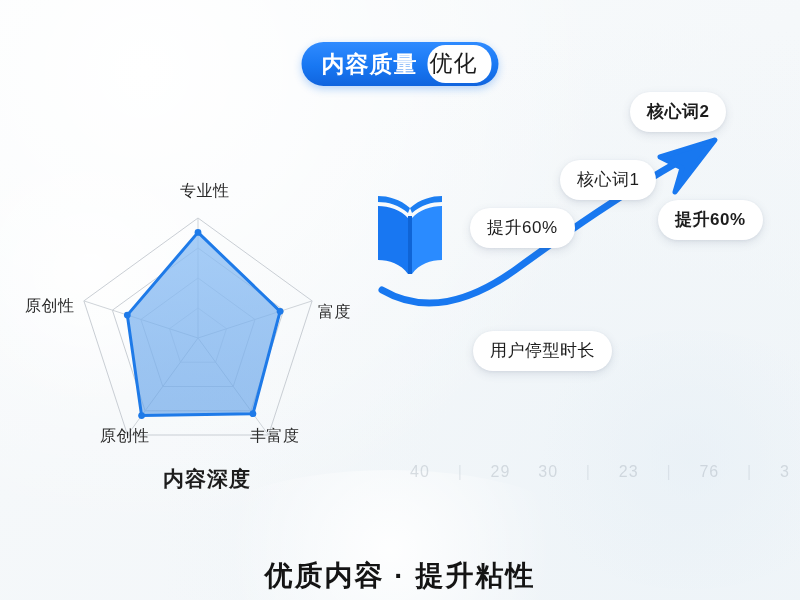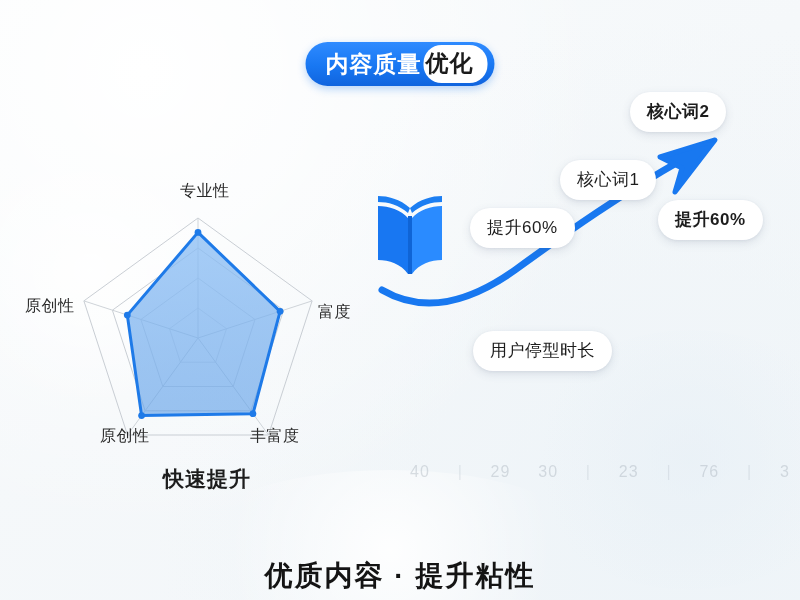--- a/index.html
+++ b/index.html
@@ -52,27 +52,27 @@
     background: linear-gradient(180deg, #2f8bff 0%, #1877f2 55%, #1064de 100%);
     box-shadow: 0 3px 9px rgba(24,120,240,0.30);
     white-space: nowrap;
   }
   #badge .badge-main {
     color: #ffffff;
     font-size: 23px;
     font-weight: 700;
     letter-spacing: 1px;
     line-height: 1;
-    padding-right: 2px;
+    padding-right: 10px;
   }
   #badge .badge-chip {
     background: #ffffff;
     color: #1b1b1b;
     font-size: 23px;
-    font-weight: 700;
+    font-weight: 400;
     letter-spacing: 1px;
     line-height: 1;
     padding: 7px 14px 8px 2px;
     border-radius: 18px;
   }
 
   
   #title {
     position: absolute;
     left: 50%;
@@ -263,16 +263,16 @@
     <span>29</span>
     <span>30</span>
     <span class="tick-mark">|</span>
     <span>23</span>
     <span class="tick-mark">|</span>
     <span>76</span>
     <span class="tick-mark">|</span>
     <span>3</span>
   </div>
 
-  <div id="caption-depth">快速提升</div>
+  <div id="caption-depth">内容深度</div>
   <div id="tagline">优质内容 · 提升粘性</div>
 
 </div>
 
 </body></html>

